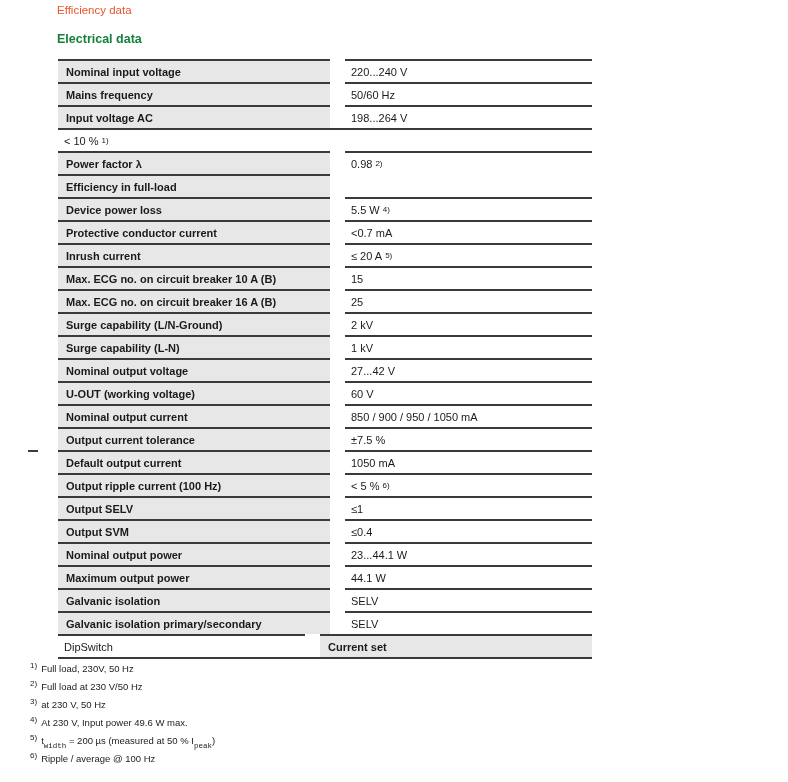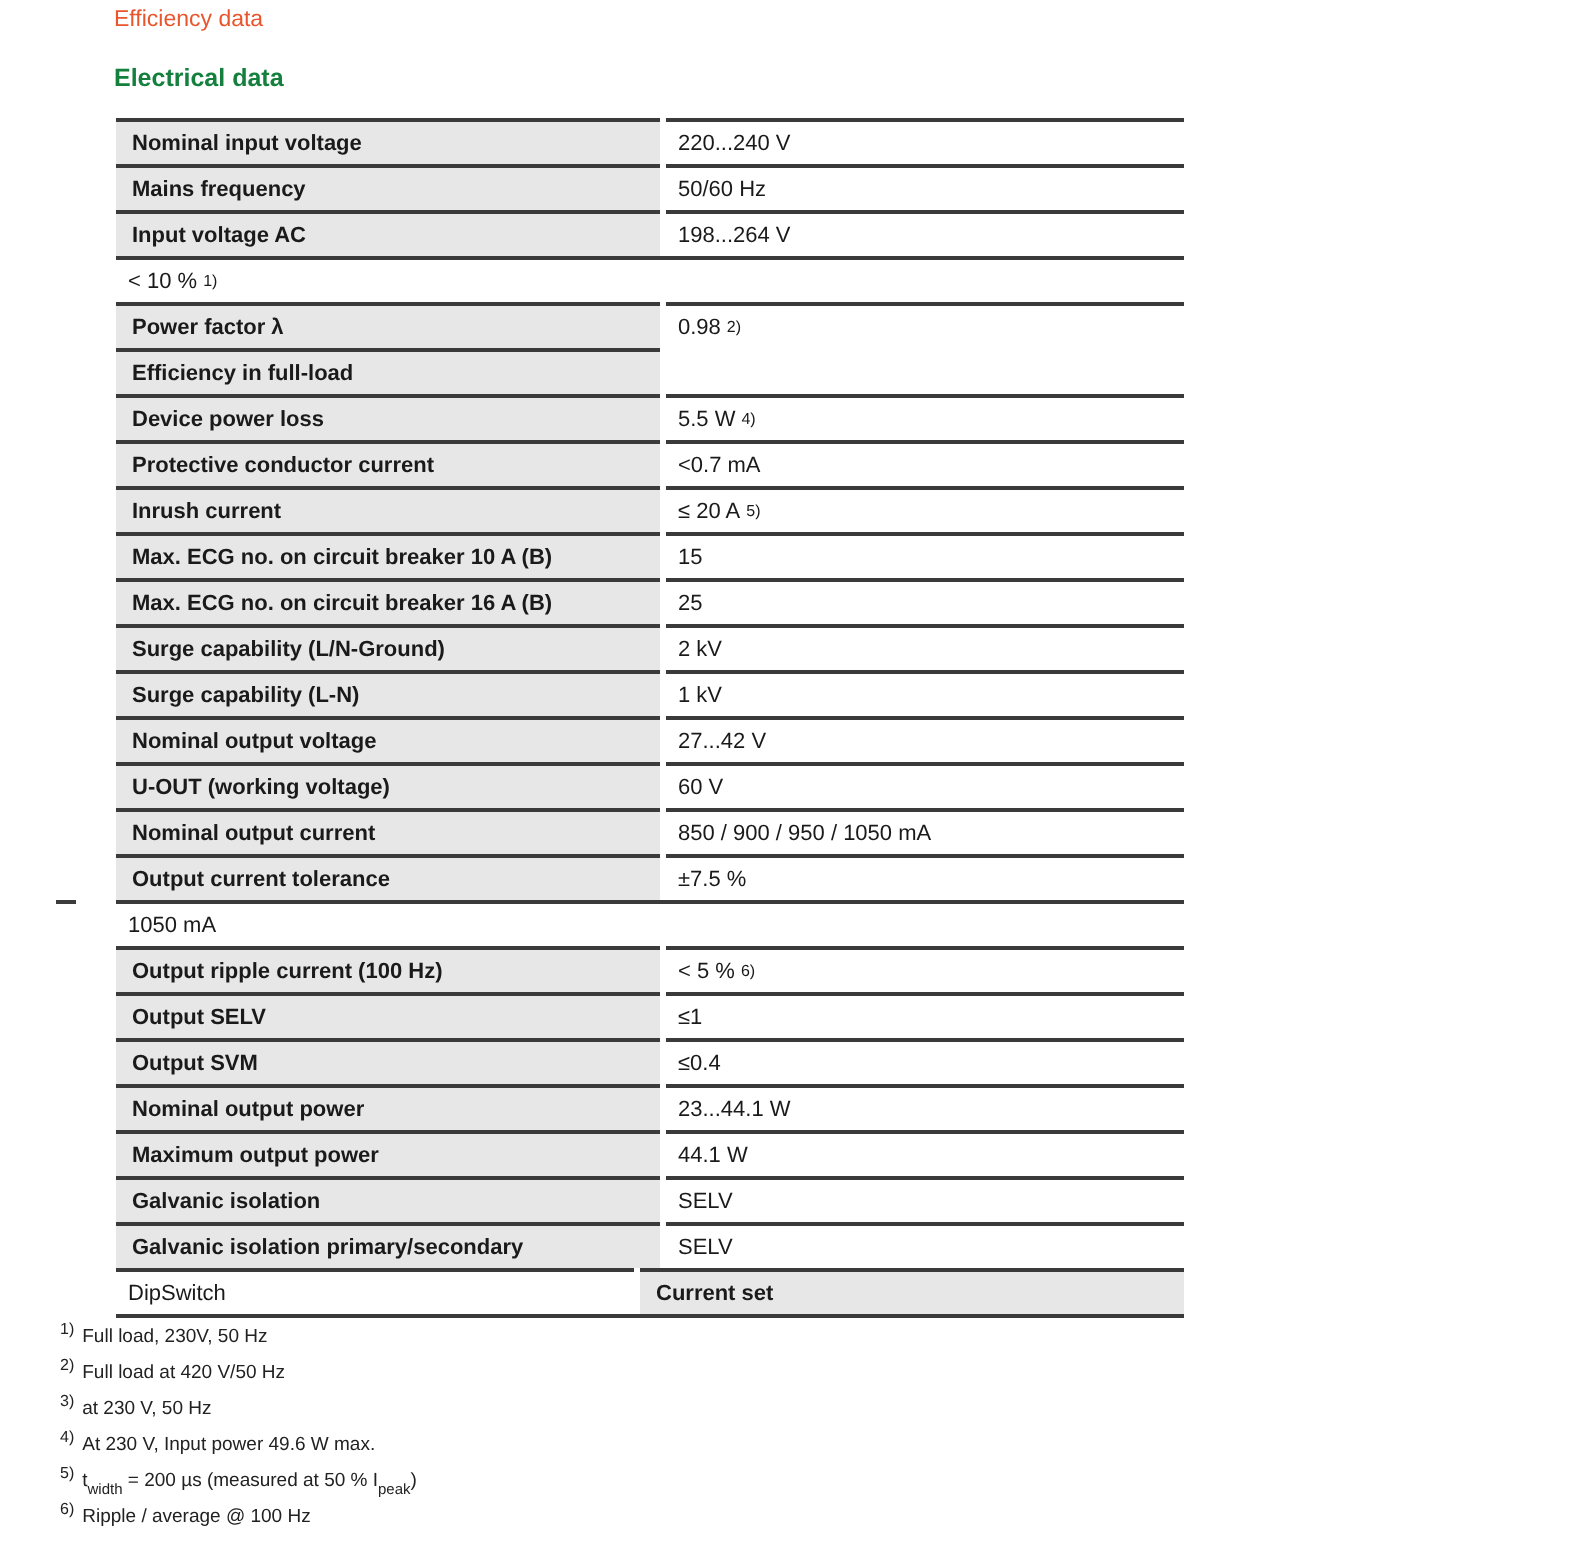--- a/index.html
+++ b/index.html
@@ -27,21 +27,21 @@
     margin:0;
   }
   .margin-dash{
     position:absolute;left:28px;top:450px;
     width:10px;height:2px;background:#3c3c3c;
   }
   .spec-table{
     position:absolute;left:58px;top:59px;width:534px;
   }
   .row{
-    display:flex;gap:3px;height:23px;
+    display:flex;gap:15px;height:23px;
   }
   .cell{
     border-top:2px solid var(--border);
     display:flex;align-items:center;
   }
   .label-cell{
     width:272px;background:var(--label-bg);
     padding-left:8px;
     font-weight:bold;font-size:11px;
   }
@@ -66,20 +66,21 @@
     margin-bottom:6px;min-height:12px;
   }
   .fn-num{
     font-size:8px;line-height:0;
     vertical-align:4px;
     margin-right:4px;
   }
   .fn-text sub{
     font-size:7.5px;line-height:0;
     vertical-align:-4px;
+    font-family:Liberation Mono, monospace;
   }
 </style>
 </head>
 <body>
 
 <div class="page">
 
   <div class="header-link">Efficiency data</div>
 
   <h1 class="section-title">Electrical data</h1>
@@ -183,20 +184,21 @@
           <span>850 / 900 / 950 / 1050 mA</span>
         </div>
       </div>
       <div class="row">
         <div class="cell label-cell">Output current tolerance</div>
         <div class="cell value-cell">
           <span>±7.5 %</span>
         </div>
       </div>
       <div class="row">
+        <div class="cell label-cell">Default output current</div>
         <div class="cell value-cell">
           <span>1050 mA</span>
         </div>
       </div>
       <div class="row">
         <div class="cell label-cell">Output ripple current  (100 Hz)</div>
         <div class="cell value-cell">
           <span>&lt; 5 %</span>
           <sup class="fn-ref">6)</sup>
         </div>
@@ -241,20 +243,20 @@
         <div class="cell value-cell">
           <span>DipSwitch</span>
         </div>
         <div class="cell label-cell">Current set</div>
       </div>
       <div class="table-bottom"></div>
     </div>
 
   <div class="footnotes" id="footnotes">
       <div class="footnote"><sup class="fn-num">1)</sup><span class="fn-text"><span>Full load, 230V, 50 Hz</span></span></div>
-      <div class="footnote"><sup class="fn-num">2)</sup><span class="fn-text"><span>Full load at 420 V/50 Hz</span></span></div>
+      <div class="footnote"><sup class="fn-num">2)</sup><span class="fn-text"><span>Full load at 230 V/50 Hz</span></span></div>
       <div class="footnote"><sup class="fn-num">3)</sup><span class="fn-text"><span>at 230 V, 50 Hz</span></span></div>
       <div class="footnote"><sup class="fn-num">4)</sup><span class="fn-text"><span>At 230 V, Input power 49.6 W max.</span></span></div>
       <div class="footnote"><sup class="fn-num">5)</sup><span class="fn-text"><span>t</span><sub>width</sub><span> = 200 µs (measured at 50 % I</span><sub>peak</sub><span>)</span></span></div>
       <div class="footnote"><sup class="fn-num">6)</sup><span class="fn-text"><span>Ripple / average @ 100 Hz</span></span></div>
     </div>
 
 </div>
 
 </body></html>

